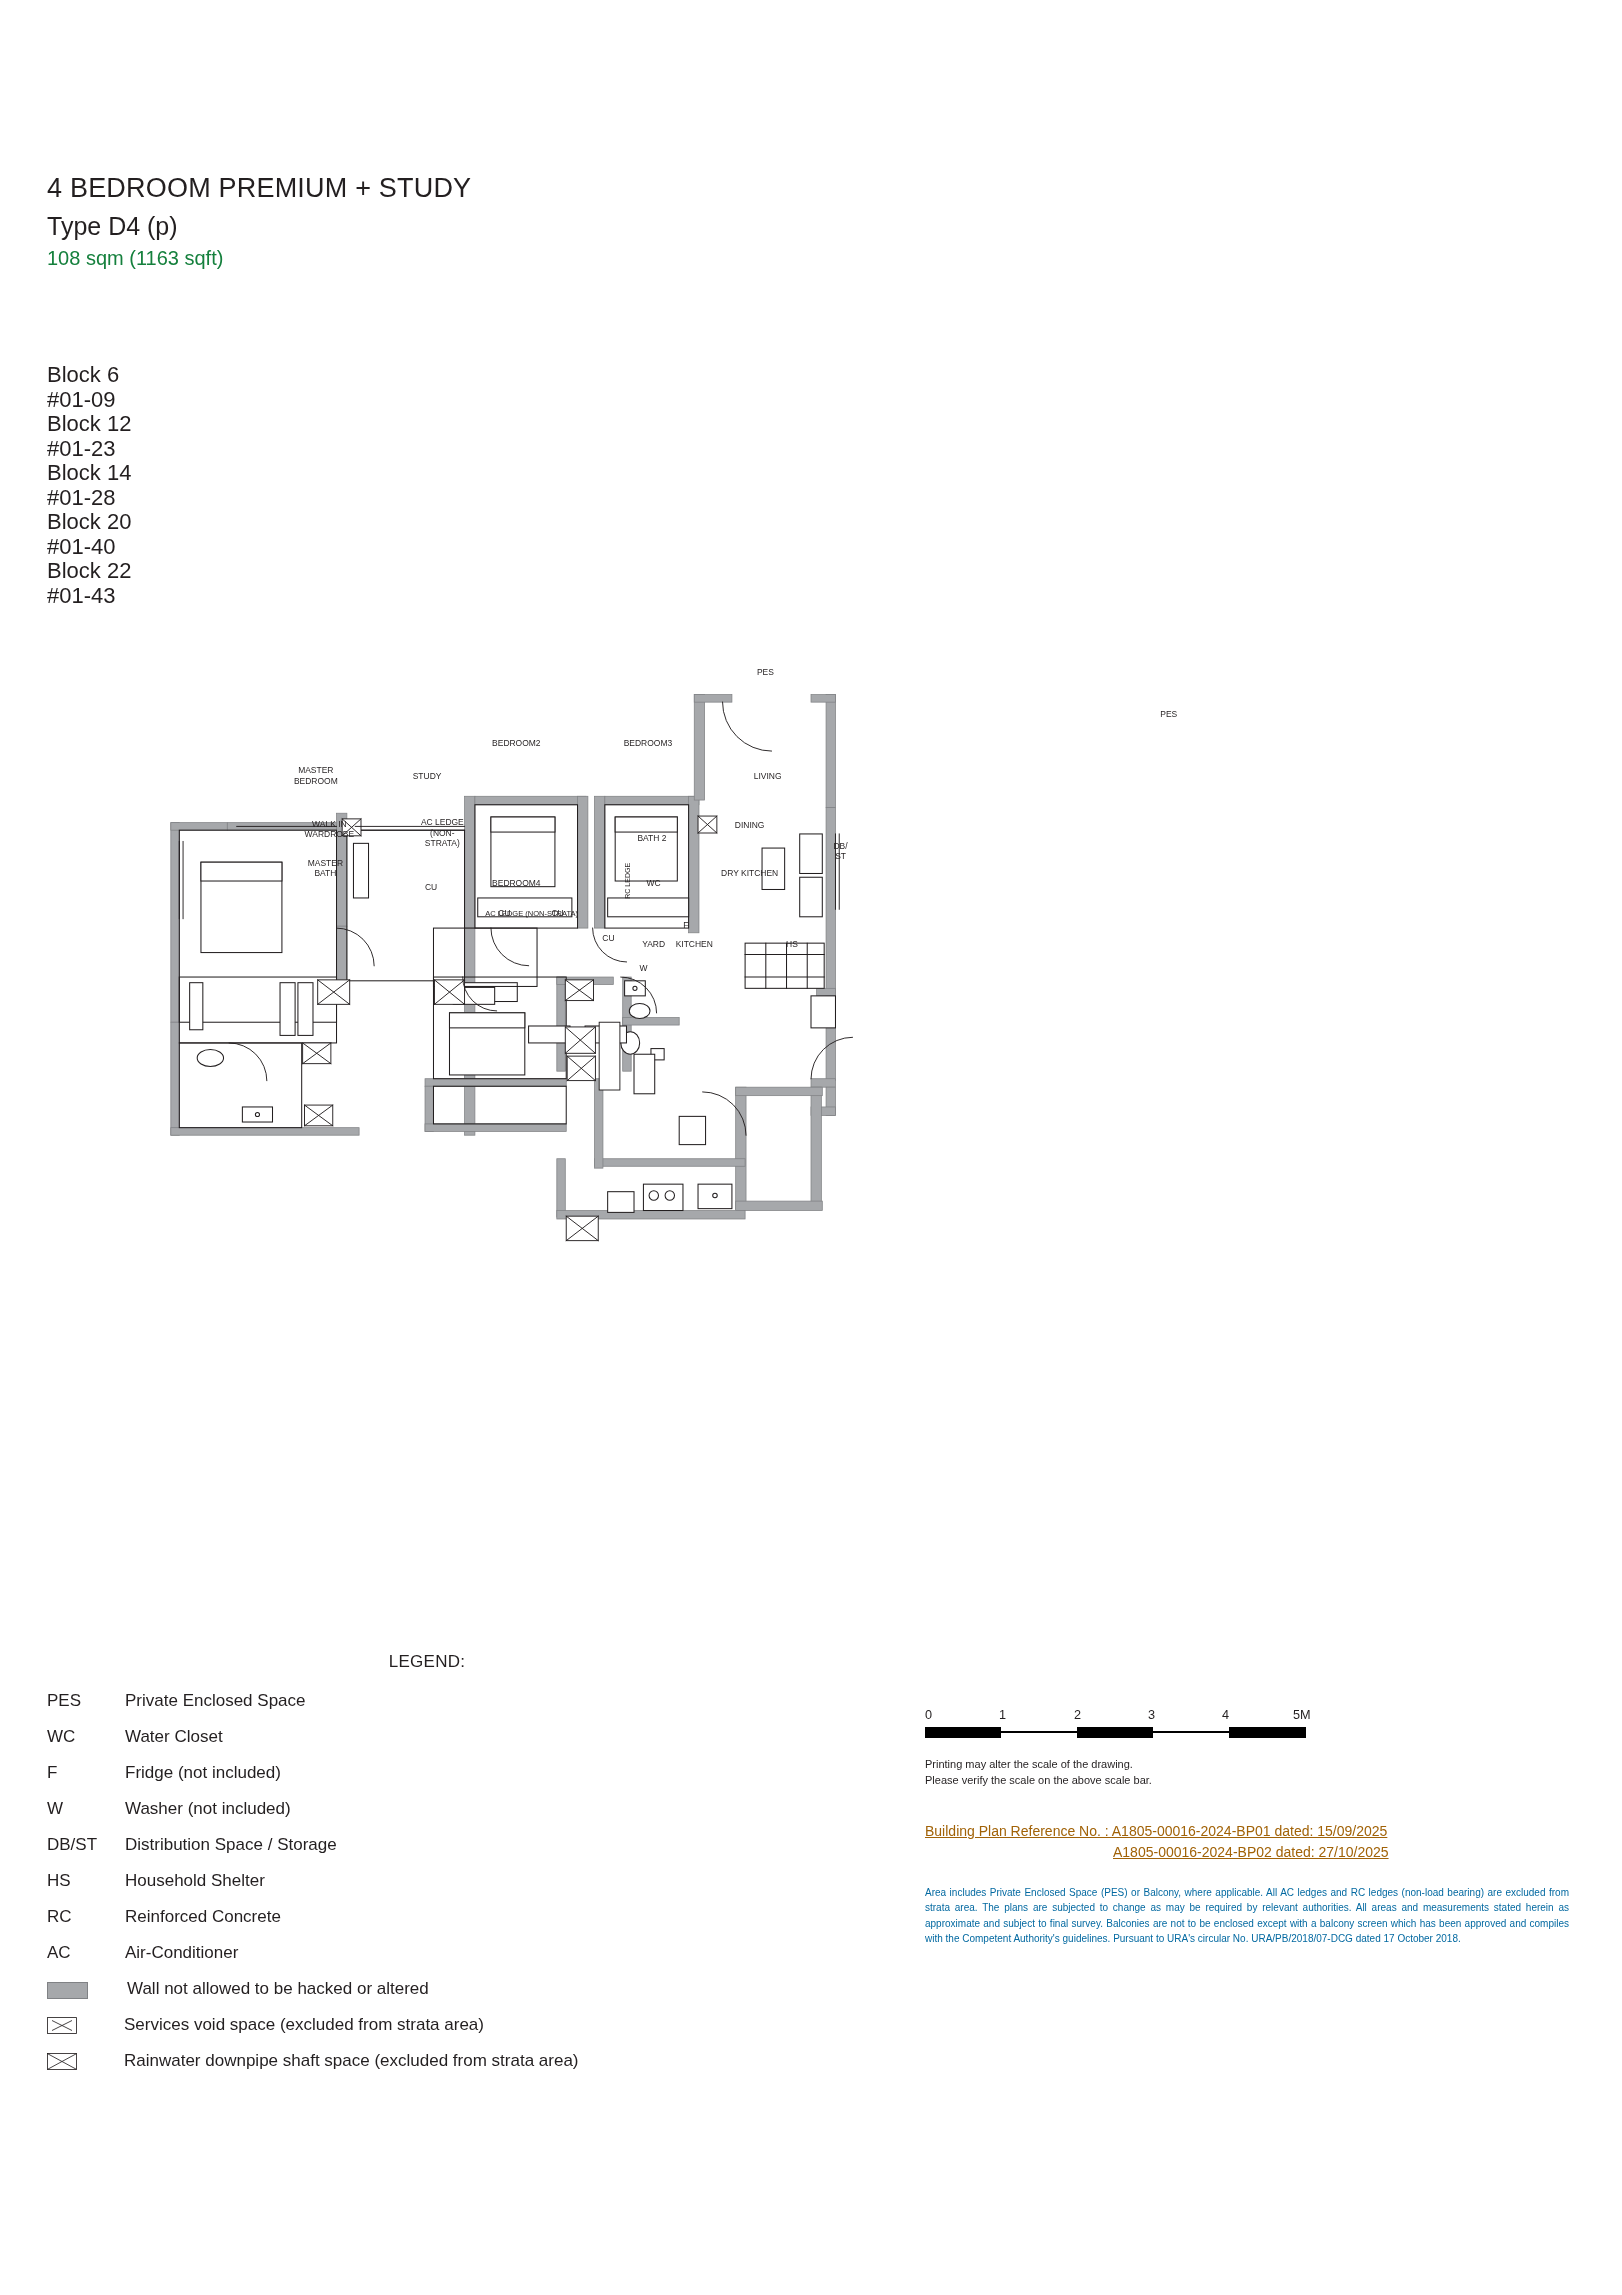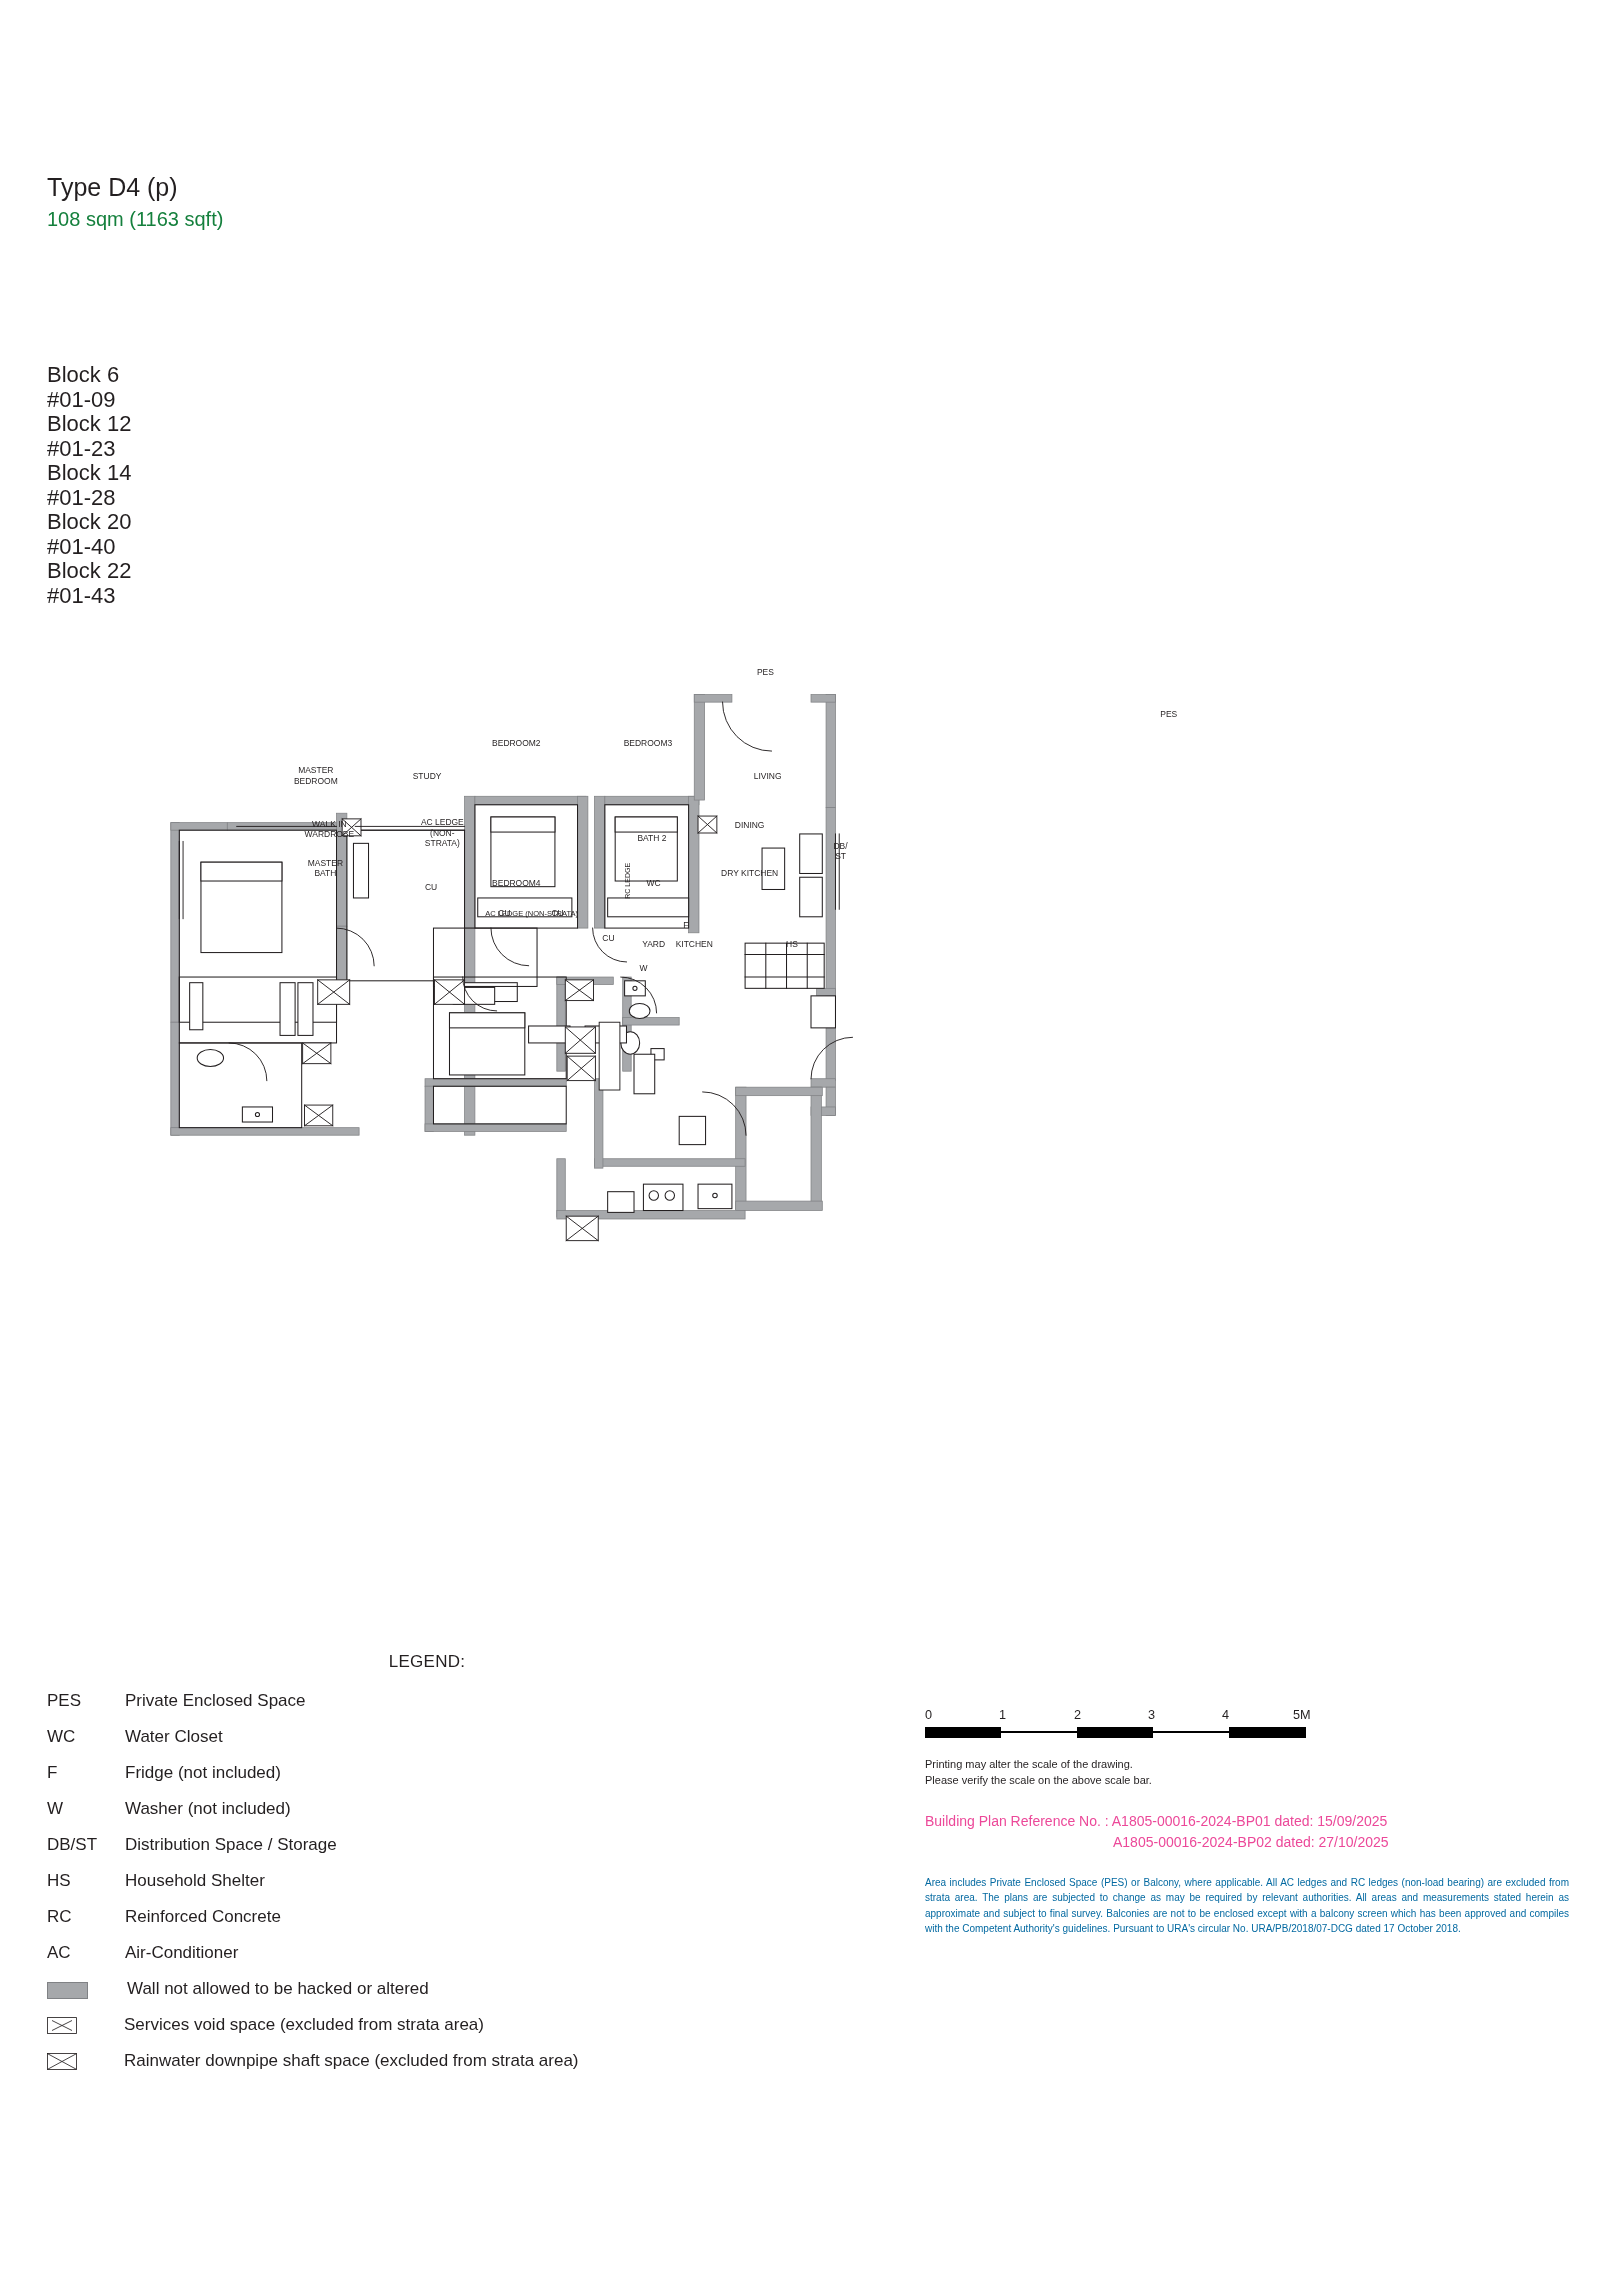--- a/index.html
+++ b/index.html
@@ -144,39 +144,41 @@
 
   .note {
     font-size: 11px;
     line-height: 1.45;
     color: #231f20;
     margin-top: 18.6px;
   }
   .note-bp {
     font-size: 14px;
     line-height: 1.5;
-    color: #ec4899;
-    margin-top: 22px;
+    color: #a16207;
+    margin-top: 32px;
+    text-decoration: underline;
   }
   .note-bp .indent { padding-left: 188px; display:block; }
   .note-area {
     font-size: 10px;
     line-height: 1.52;
     color: #0369a1;
     margin-top: 22px;
     text-align: justify;
     width: 644px;
   }
 </style>
 </head>
 <body>
 
 <div class="page">
 
   <div class="header">
+    <div class="title-main">4 BEDROOM PREMIUM + STUDY</div>
     <div class="title-type">Type D4 (p)</div>
     <div class="title-area">108 sqm (1163 sqft)</div>
   </div>
 
   <div class="blocklist">
     <div>Block 6</div>
     <div>#01-09</div>
     <div>Block 12</div>
     <div>#01-23</div>
     <div>Block 14</div>

